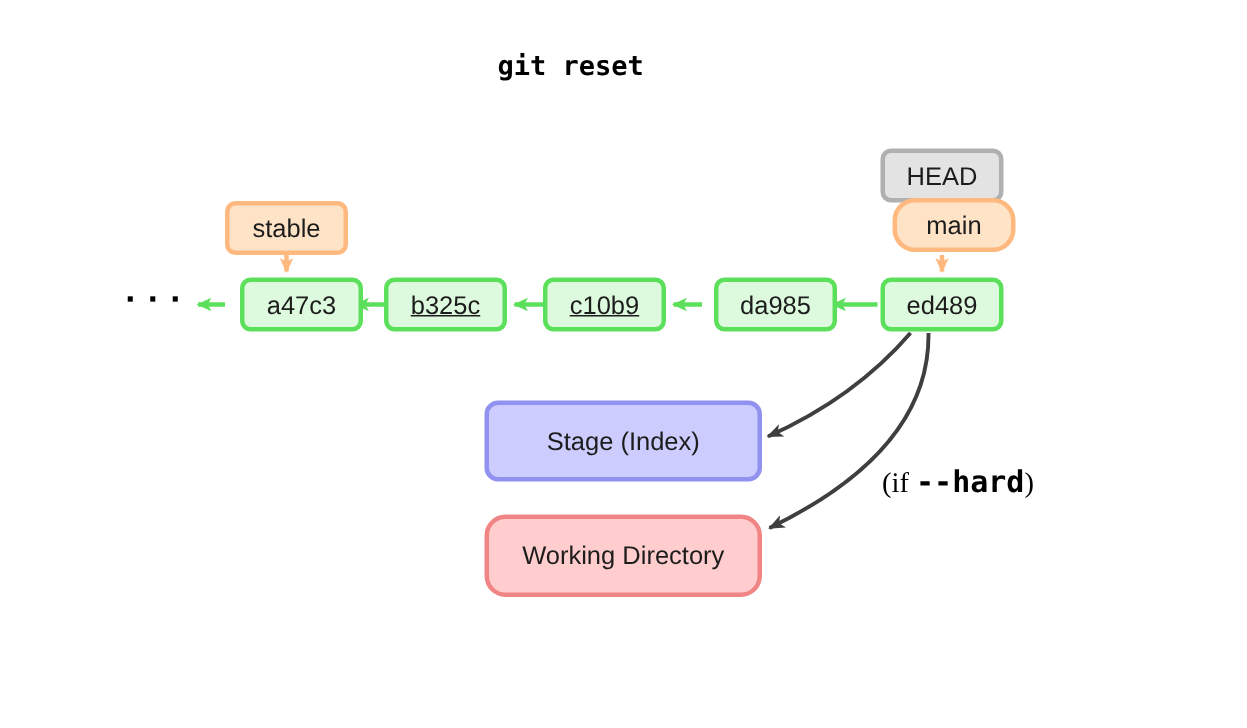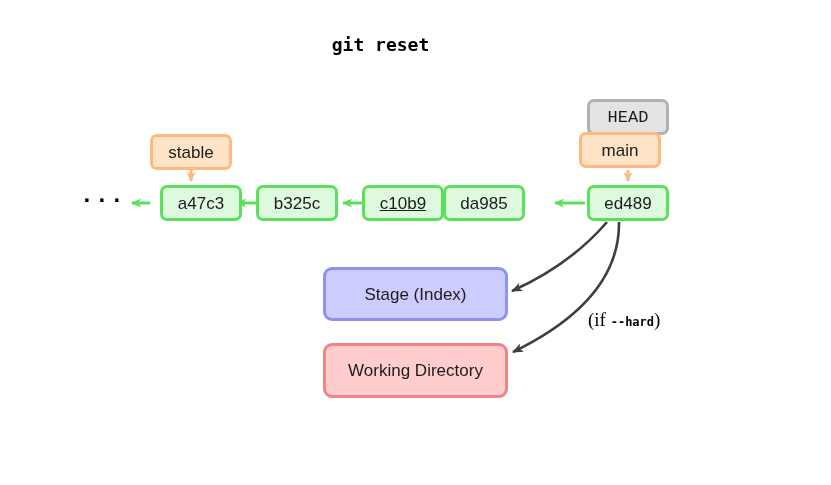--- a/index.html
+++ b/index.html
@@ -19,33 +19,33 @@
     position:absolute;left:0;right:0;top:34px;text-align:center;
     font-family:"DejaVu Sans Mono",monospace;font-weight:bold;font-size:18px;color:#000;
   }
   .box{
     position:absolute;box-sizing:border-box;border-style:solid;border-width:3px;
     display:flex;align-items:center;justify-content:center;
     font-size:17px;line-height:1;
   }
   .commit{border-color:var(--commit-border);background:var(--commit-fill);border-radius:7px;width:82px;height:36px;top:185px;}
   .refbox{border-color:var(--ref-border);background:var(--ref-fill);border-radius:7px;width:82px;height:36px;}
-  .headbox{border-color:var(--head-border);background:var(--head-fill);border-radius:7px;width:82px;height:36px;font-family:Liberation Mono, monospace;}
+  .headbox{border-color:var(--head-border);background:var(--head-fill);border-radius:7px;width:82px;height:36px;}
   .bigbox{border-radius:9px;width:185px;left:323px;}
   .stage{border-color:var(--stage-border);background:var(--stage-fill);height:54px;top:267px;}
-  .workdir{border-color:var(--workdir-border);background:var(--workdir-fill);height:55px;top:343px;}
+  .workdir{border-color:var(--workdir-border);background:var(--workdir-fill);height:55px;top:343px;border-radius:14px;}
   .ellipsis{
     position:absolute;left:82px;top:186px;width:48px;text-align:center;
     font-size:24px;font-weight:bold;letter-spacing:7px;color:#000;
   }
   .annotation{
     position:absolute;left:588px;top:309px;white-space:nowrap;
     font-family:"Liberation Serif",serif;font-size:19px;color:#000;
   }
-  .annotation .code{font-family:"DejaVu Sans Mono",monospace;font-weight:bold;font-size:12px;}
+  .annotation .code{font-family:"DejaVu Sans Mono",monospace;font-weight:bold;font-size:20px;}
   svg.overlay{position:absolute;left:0;top:0;z-index:1;}
   .box,.title,.ellipsis,.annotation{z-index:2;}
   .conn-green{stroke:var(--commit-border);stroke-width:3;fill:none;}
   .conn-orange{stroke:var(--ref-border);stroke-width:3;fill:none;}
   .conn-dark{stroke:var(--arrow-dark);stroke-width:2.6;fill:none;}
   #ah-green path{fill:var(--commit-border);}
   #ah-orange path{fill:var(--ref-border);}
   #ah-dark path{fill:var(--arrow-dark);}
 </style>
 </head>
@@ -75,30 +75,30 @@
     <path class="conn-orange" d="M191,170 L191,181" marker-end="url(#ah-orange)"></path>
     <path class="conn-orange" d="M628,170 L628,181" marker-end="url(#ah-orange)"></path>
 
     <path class="conn-dark" d="M607,222 Q570,265 512,291" marker-end="url(#ah-dark)"></path>
     <path class="conn-dark" d="M619,222 Q620,300 513,352" marker-end="url(#ah-dark)"></path>
   </svg>
 
   <div class="title">git reset</div>
 
   <div class="box headbox" style="left:587px;top:99px;">HEAD</div>
-  <div class="box refbox" style="left:579px;top:132px;">main</div>
+  <div class="box refbox" style="left:595px;top:132px;border-radius:15px;">main</div>
 
   <div class="box refbox" style="left:150px;top:134px;">stable</div>
 
   <div class="ellipsis">···</div>
 
   <div class="box commit" style="left:160px;">a47c3</div>
-  <div class="box commit" style="left:256px;">b325c</div>
+  <div class="box commit" style="left:256px;text-decoration:underline;">b325c</div>
   <div class="box commit" style="left:362px;text-decoration:underline;">c10b9</div>
-  <div class="box commit" style="left:443px;">da985</div>
+  <div class="box commit" style="left:476px;">da985</div>
   <div class="box commit" style="left:587px;">ed489</div>
 
   <div class="box bigbox stage">Stage (Index)</div>
   <div class="box bigbox workdir">Working Directory</div>
 
   <div class="annotation"><span>(if </span><span class="code">--hard</span><span>)</span></div>
 
 </div>
 
 </body></html>

